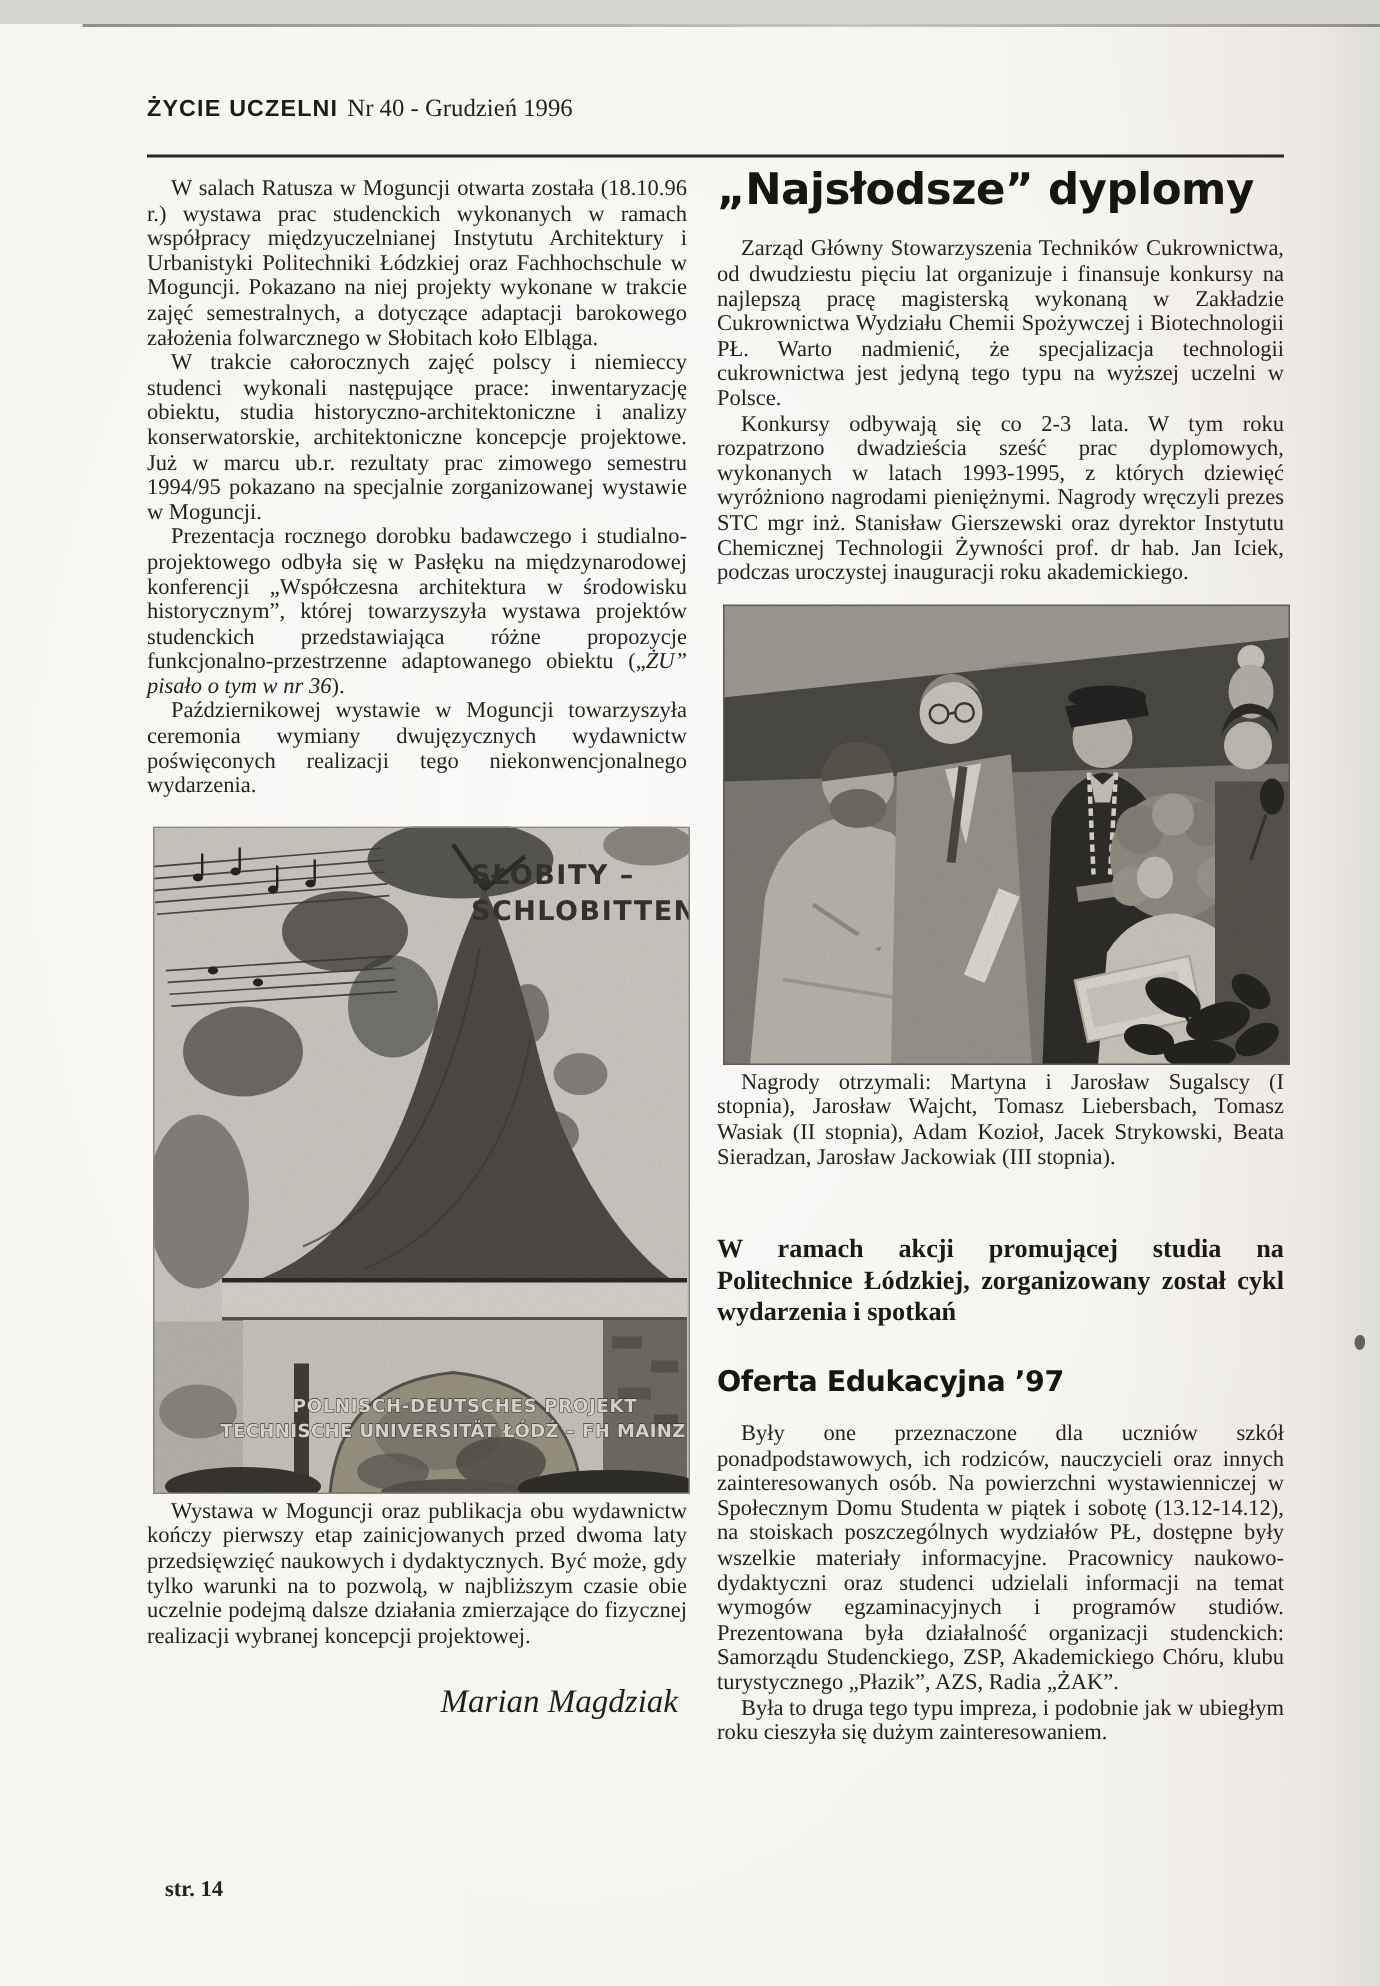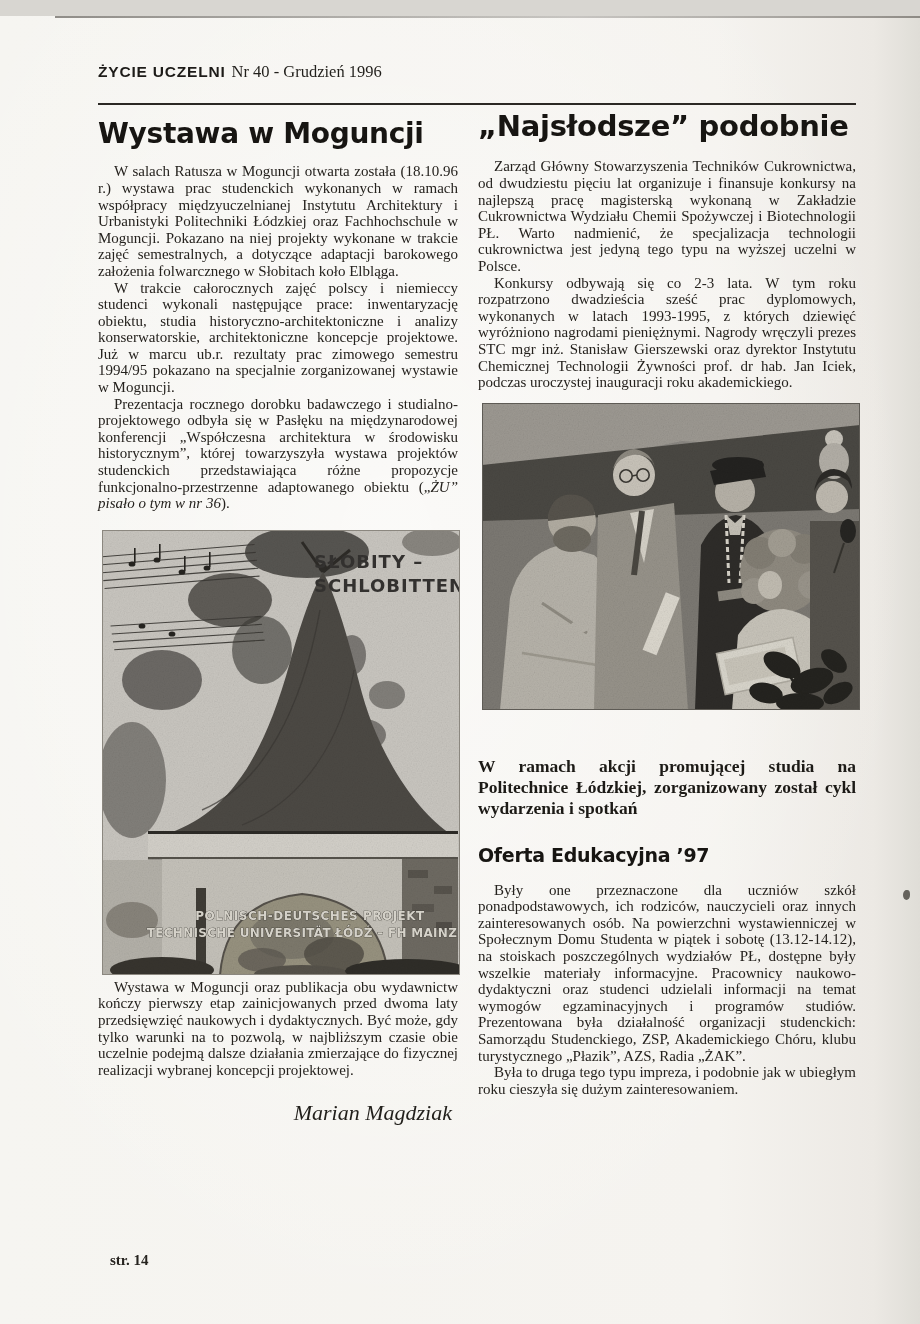--- a/index.html
+++ b/index.html
@@ -77,24 +77,24 @@
 
   <div class="scan-line-top"></div>
   <div class="scan-speck"></div>
 
   <div class="masthead">
     <span class="brand">ŻYCIE UCZELNI</span><span class="issue">Nr 40 - Grudzień 1996</span>
   </div>
   <div class="masthead-rule"></div>
 
   <div class="col col-left">
-    <h1 class="article-title">Wystawa w Moguncji</h1>
     <p class="body-par">W salach Ratusza w Moguncji otwarta została (18.10.96 r.) wystawa prac studenckich wykonanych w ramach współpracy międzyuczelnianej Instytutu Architektury i Urbanistyki Politechniki Łódzkiej oraz Fachhochschule w Moguncji. Pokazano na niej projekty wykonane w trakcie zajęć semestralnych, a dotyczące adaptacji barokowego założenia folwarcznego w Słobitach koło Elbląga.</p>
     <p class="body-par">W trakcie całorocznych zajęć polscy i niemieccy studenci wykonali następujące prace: inwentaryzację obiektu, studia historyczno-architektoniczne i analizy konserwatorskie, architektoniczne koncepcje projektowe. Już w marcu ub.r. rezultaty prac zimowego semestru 1994/95 pokazano na specjalnie zorganizowanej wystawie w Moguncji.</p>
     <p class="body-par"><span>Prezentacja rocznego dorobku badawczego i studialno-projektowego odbyła się w Pasłęku na międzynarodowej konferencji „Współczesna architektura w środowisku historycznym”, której towarzyszyła wystawa projektów studenckich przedstawiająca różne propozycje funkcjonalno-przestrzenne adaptowanego obiektu („</span><i>ŻU” pisało o tym w nr 36</i><span>).</span></p>
+    <p class="body-par">Październikowej wystawie w Moguncji towarzyszyła ceremonia wymiany dwujęzycznych wydawnictw poświęconych realizacji tego niekonwencjonalnego wydarzenia.</p>
 
     <figure class="figure-left">
       <svg width="358" height="445" viewBox="0 0 358 445" xmlns="http://www.w3.org/2000/svg">
         <defs>
           <filter id="grain" x="0" y="0" width="100%" height="100%">
             <feTurbulence type="fractalNoise" baseFrequency="0.8" numOctaves="2" stitchTiles="stitch"></feTurbulence>
             <feColorMatrix type="saturate" values="0"></feColorMatrix>
           </filter>
         </defs>
         <rect width="358" height="445" fill="#c9c6c0"></rect>
@@ -176,21 +176,21 @@
         <rect width="358" height="445" filter="url(#grain)" opacity="0.22" style="mix-blend-mode:multiply"></rect>
         <rect x="0.5" y="0.5" width="357" height="444" fill="none" stroke="#8b877f" stroke-width="1"></rect>
       </svg>
     </figure>
 
     <p class="body-par closing">Wystawa w Moguncji oraz publikacja obu wydawnictw kończy pierwszy etap zainicjowanych przed dwoma laty przedsięwzięć naukowych i dydaktycznych. Być może, gdy tylko warunki na to pozwolą, w najbliższym czasie obie uczelnie podejmą dalsze działania zmierzające do fizycznej realizacji wybranej koncepcji projektowej.</p>
     <div class="signature">Marian Magdziak</div>
   </div>
 
   <div class="col col-right">
-    <h1 class="article-title">„Najsłodsze” podobnie</h1>
+    <h1 class="article-title">„Najsłodsze” dyplomy</h1>
     <p class="body-par">Zarząd Główny Stowarzyszenia Techników Cukrownictwa, od dwudziestu pięciu lat organizuje i finansuje konkursy na najlepszą pracę magisterską wykonaną w Zakładzie Cukrownictwa Wydziału Chemii Spożywczej i Biotechnologii PŁ. Warto nadmienić, że specjalizacja technologii cukrownictwa jest jedyną tego typu na wyższej uczelni w Polsce.</p>
     <p class="body-par">Konkursy odbywają się co 2-3 lata. W tym roku rozpatrzono dwadzieścia sześć prac dyplomowych, wykonanych w latach 1993-1995, z których dziewięć wyróżniono nagrodami pieniężnymi. Nagrody wręczyli prezes STC mgr inż. Stanisław Gierszewski oraz dyrektor Instytutu Chemicznej Technologii Żywności prof. dr hab. Jan Iciek, podczas uroczystej inauguracji roku akademickiego.</p>
 
     <figure class="figure-right">
       <svg width="378" height="307" viewBox="0 0 378 307" xmlns="http://www.w3.org/2000/svg">
         <rect width="378" height="307" fill="#8b8883"></rect>
         <polygon points="0,0 378,0 378,50 200,38 0,80" fill="#9d9992"></polygon>
         <polygon points="0,62 378,22 378,120 0,132" fill="#4a4843"></polygon>
         <polygon points="0,118 378,106 378,307 0,307" fill="#7c7973"></polygon>
 
@@ -259,20 +259,21 @@
           <ellipse cx="352" cy="258" rx="15" ry="9" transform="rotate(40 352 258)"></ellipse>
           <ellipse cx="318" cy="300" rx="24" ry="10"></ellipse>
           <ellipse cx="356" cy="290" rx="16" ry="9" transform="rotate(-30 356 290)"></ellipse>
           <line x1="306" y1="270" x2="322" y2="296" stroke="#24231f" stroke-width="2.4"></line>
         </g>
         <rect width="378" height="307" filter="url(#grain)" opacity="0.25" style="mix-blend-mode:multiply"></rect>
         <rect x="0.5" y="0.5" width="377" height="306" fill="none" stroke="#5e5b55" stroke-width="1"></rect>
       </svg>
     </figure>
 
+    <p class="body-par caption">Nagrody otrzymali: Martyna i Jarosław Sugalscy (I stopnia), Jarosław Wajcht, Tomasz Liebersbach, Tomasz Wasiak (II stopnia), Adam Kozioł, Jacek Strykowski, Beata Sieradzan, Jarosław Jackowiak (III stopnia).</p>
 
     <p class="promo-lead">W ramach akcji promującej studia na Politechnice Łódzkiej, zorganizowany został cykl wydarzenia i spotkań</p>
 
     <h2 class="article-title-2">Oferta Edukacyjna ’97</h2>
 
     <p class="body-par">Były one przeznaczone dla uczniów szkół ponadpodstawowych, ich rodziców, nauczycieli oraz innych zainteresowanych osób. Na powierzchni wystawienniczej w Społecznym Domu Studenta w piątek i sobotę (13.12-14.12), na stoiskach poszczególnych wydziałów PŁ, dostępne były wszelkie materiały informacyjne. Pracownicy naukowo-dydaktyczni oraz studenci udzielali informacji na temat wymogów egzaminacyjnych i programów studiów. Prezentowana była działalność organizacji studenckich: Samorządu Studenckiego, ZSP, Akademickiego Chóru, klubu turystycznego „Płazik”, AZS, Radia „ŻAK”.</p>
     <p class="body-par">Była to druga tego typu impreza, i podobnie jak w ubiegłym roku cieszyła się dużym zainteresowaniem.</p>
   </div>
 
   <div class="footer-page-number">str. 14</div>

